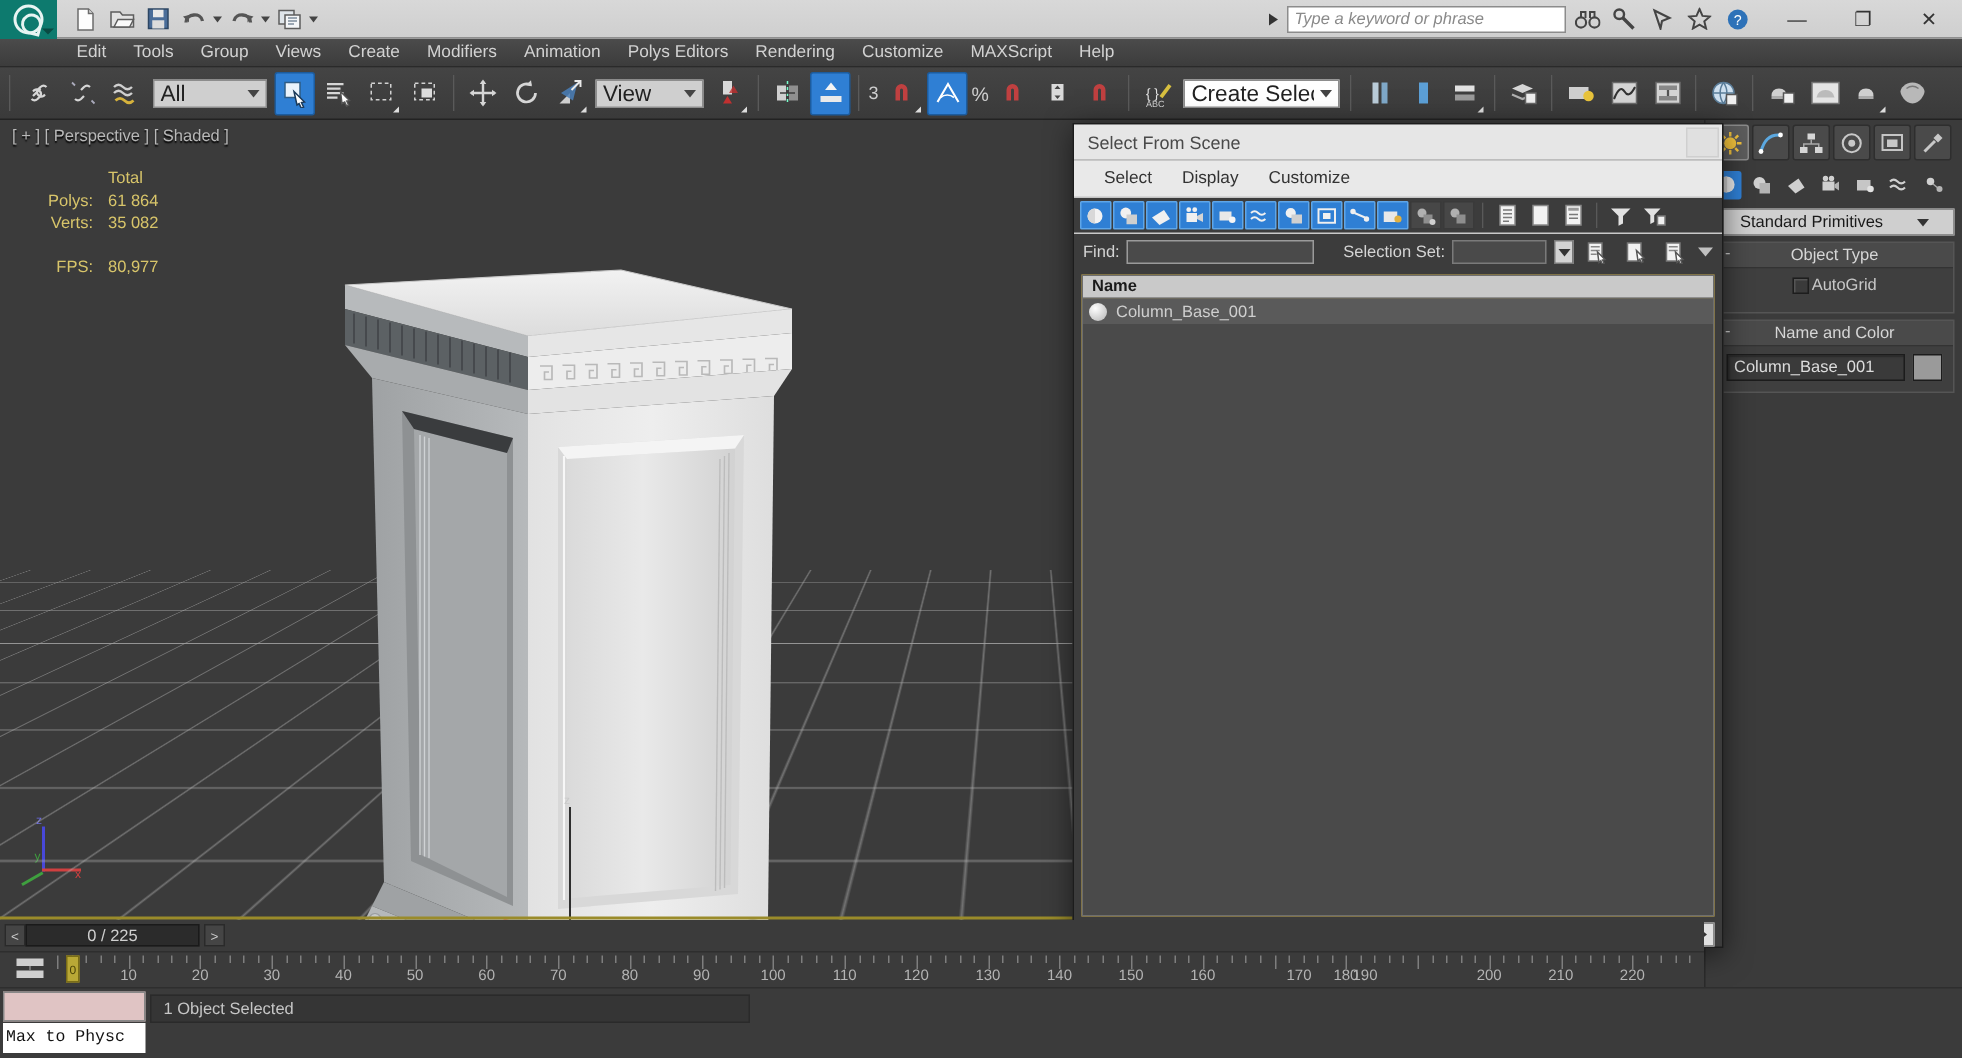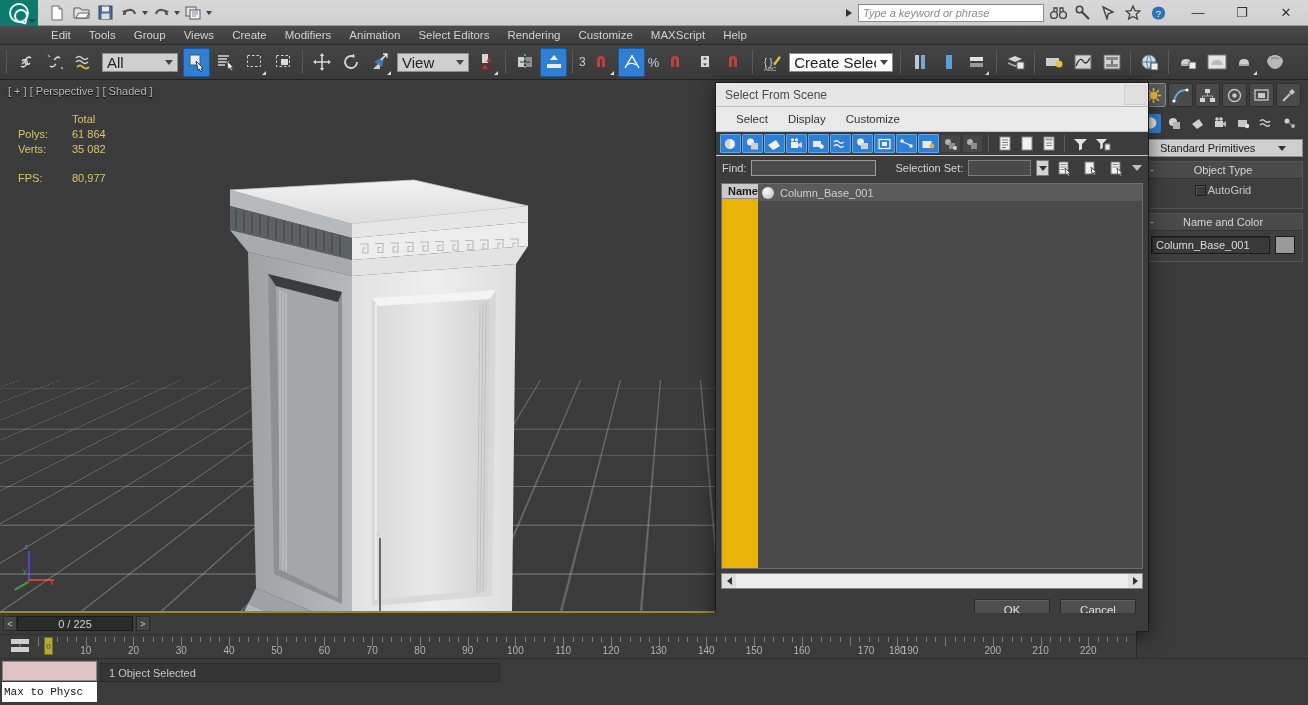--- a/index.html
+++ b/index.html
@@ -95,21 +95,21 @@
     position:absolute;left:0;top:80px;width:1136px;height:533px;
     background:#3b3b3b; overflow:hidden;
   }
   .vp-label{
     position:absolute;left:8px;top:5px;color:#b9b9b9;font-size:11px;
     text-shadow:0 1px 1px #000; z-index:6;
   }
   .vp-stats{ position:absolute;left:18px;top:32px;z-index:6;color:#d8c56a;font-size:11px;line-height:15px;}
   .vp-stats table{ border-collapse:collapse;}
   .vp-stats td{ padding:0 4px 0 0; color:#d8c56a;}
-  .vp-stats td.lab{ width:48px;}
+  .vp-stats td.lab{ text-align:right; width:48px;}
   .vp-stats td.val{ padding-left:6px; }
   .vp-stats .gap{ height:14px; }
 
   
   .grid-floor{
     position:absolute; left:-420px; top:300px; width:2200px; height:900px;
     background-image:
       repeating-linear-gradient(0deg, rgba(180,180,180,.45) 0 1px, transparent 1px 40px),
       repeating-linear-gradient(90deg, rgba(180,180,180,.45) 0 1px, transparent 1px 40px);
     transform: perspective(520px) rotateX(66deg);
@@ -199,21 +199,21 @@
   .dsep{ width:1px;height:17px;background:#2a2a2a;border-right:1px solid #595959;margin:0 4px;}
   .dlg-find{
     height:24px;background:#3c3c3c;display:flex;align-items:center;gap:5px;padding:0 6px;
   }
   .dlg-find .lb{ color:#d4d4d4;font-size:11px;}
   .findinput{ width:125px;height:16px;background:#4a4a4a;border:1px solid #9a9a9a;}
   .selinput{ flex:1;height:16px;background:#4a4a4a;border:1px solid #7a7a7a;}
   .selarrow{ width:13px;height:16px;background:#d3d3d3;border:1px solid #7a7a7a;display:flex;align-items:center;justify-content:center;}
   .dlg-list{
     flex:1;margin:3px 5px 0 5px;background:#eab308;border:1px solid #6e6e6e;
-    display:flex;flex-direction:row;
+    display:flex;flex-direction:column;
   }
   .list-hdr{ height:15px;background:#c9c9c9;border-bottom:1px solid #8f8f8f;
     display:flex;align-items:center;padding-left:6px;color:#1a1a1a;font-size:11px;font-weight:bold;}
   .list-body{ flex:1; background:#4a4a4a; }
   .list-row{ height:17px;display:flex;align-items:center;gap:6px;padding-left:4px;background:#5a5a5a;}
   .list-bullet{ width:12px;height:12px;border-radius:50%;background:radial-gradient(circle at 35% 30%, #fff, #b3b3b3);}
   .list-name{ color:#cfcfcf;font-size:11px; }
   .dlg-hscroll{
     height:16px;margin:4px 5px 0 5px;background:#ededed;border:1px solid #8a8a8a;
     display:flex;align-items:center;justify-content:space-between;
@@ -350,21 +350,21 @@
   </div>
 
   <div class="menubar">
     <div class="mi">Edit</div>
     <div class="mi">Tools</div>
     <div class="mi">Group</div>
     <div class="mi">Views</div>
     <div class="mi">Create</div>
     <div class="mi">Modifiers</div>
     <div class="mi">Animation</div>
-    <div class="mi">Select Editors</div>
+    <div class="mi">Polys Editors</div>
     <div class="mi">Rendering</div>
     <div class="mi">Customize</div>
     <div class="mi">MAXScript</div>
     <div class="mi">Help</div>
   </div>
 
   <div class="maintoolbar">
     <div class="tsep"></div>
     <div class="tbtn">
       <svg width="20" height="20" viewBox="0 0 20 20">
@@ -1050,24 +1050,20 @@
 
     <div class="dlg-hscroll">
       <span class="hs-btn">
         <span style="width:0;height:0;border-top:4px solid transparent;border-bottom:4px solid transparent;border-right:5px solid #333;"></span>
       </span>
       <span class="hs-btn">
         <span style="width:0;height:0;border-top:4px solid transparent;border-bottom:4px solid transparent;border-left:5px solid #333;"></span>
       </span>
     </div>
 
-    <div class="dlg-bottom">
-      <div class="dbtn">OK</div>
-      <div class="dbtn">Cancel</div>
-    </div>
   </div>
 
   <div class="timeslider">
     <div class="ts-arrow">&lt;</div>
     <div class="ts-field">0 / 225</div>
     <div class="ts-arrow">&gt;</div>
   </div>
 
   <div class="trackbar">
     <div class="tb-icon">

